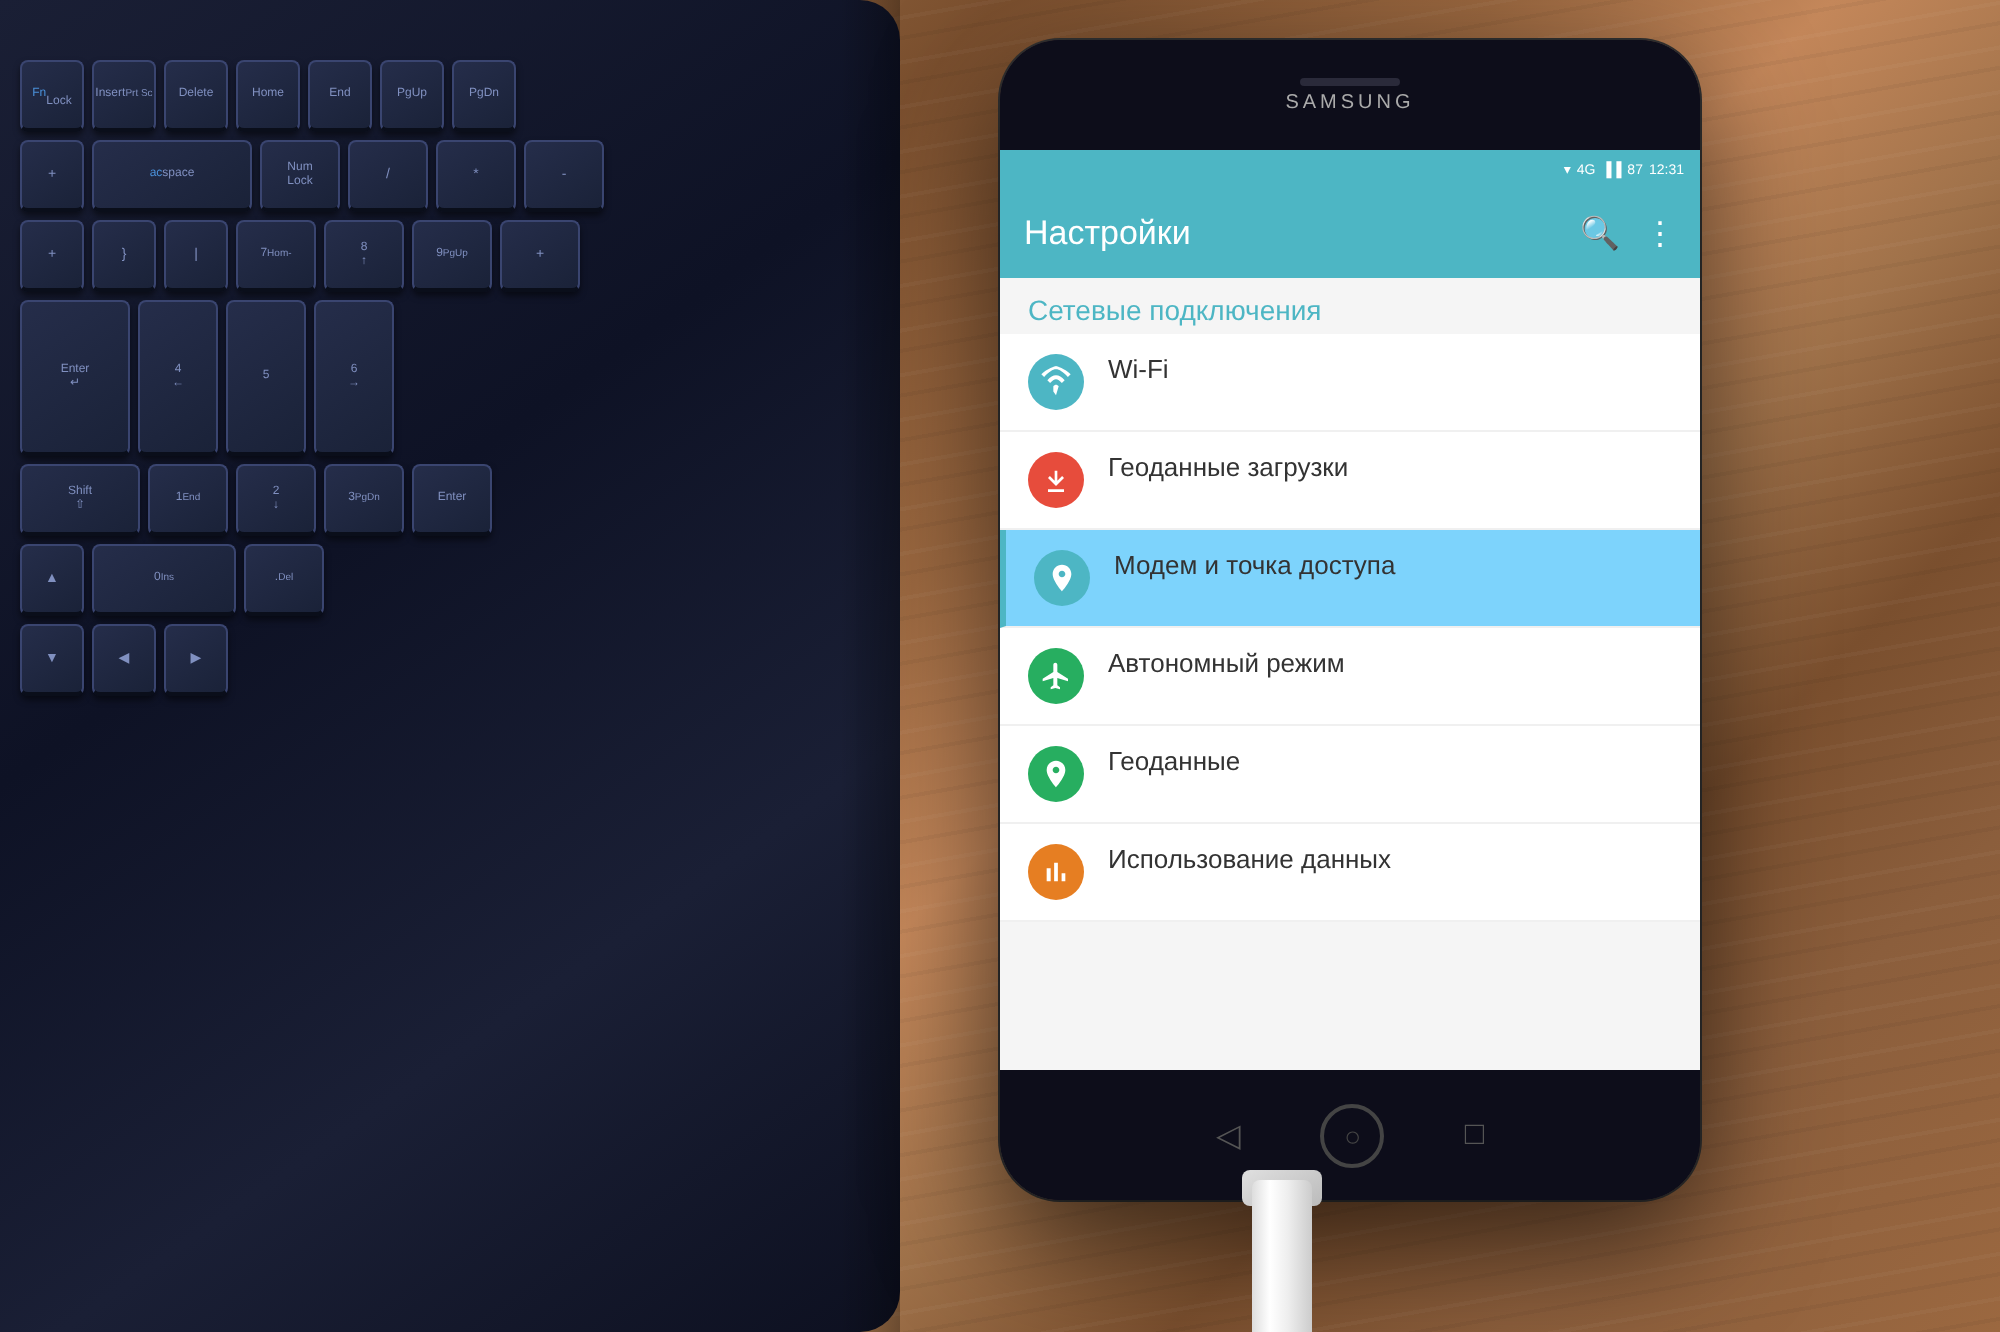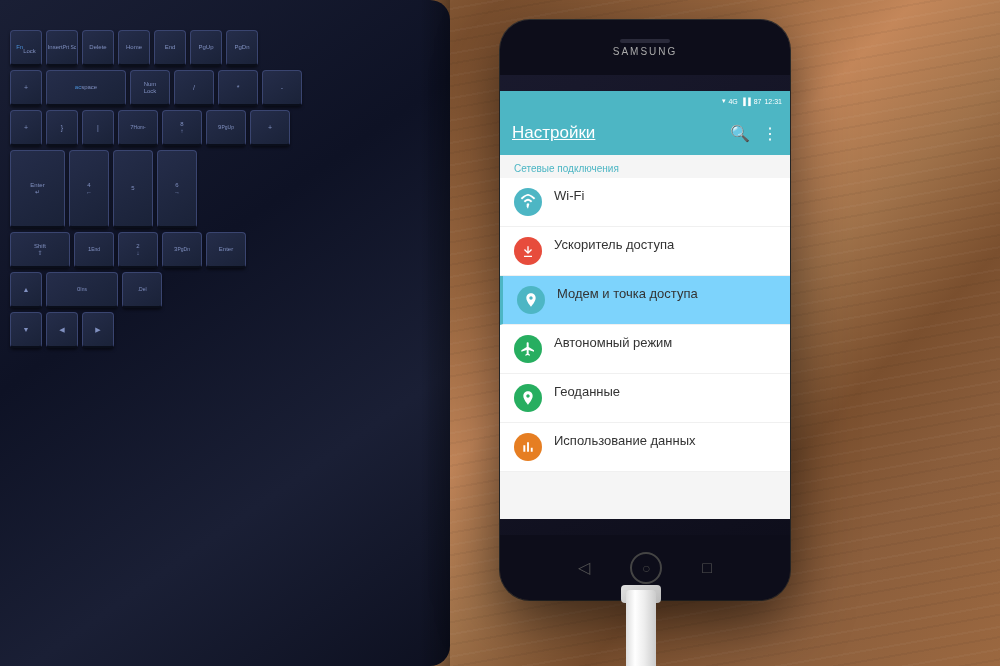--- a/index.html
+++ b/index.html
@@ -93,29 +93,28 @@
     .key.wider { min-width: 80px; }
     .key.small { min-width: 32px; }
     .key.medium { min-width: 40px; }
     .key.enter-key { min-width: 55px; min-height: 78px; align-self: stretch; }
 
     
     .phone {
       position: absolute;
       left: 500px;
       top: 20px;
-      width: 290px;
+      width: 350px;
       height: 580px;
       background: linear-gradient(145deg, #1a1a2e, #0d0d1a);
       border-radius: 30px;
       box-shadow: 0 20px 60px rgba(0,0,0,0.6), 0 0 0 1px #333;
       overflow: hidden;
       display: flex;
       flex-direction: column;
-      gap: 16px;
     }
 
     
     .phone-top-bezel {
       background: #0d0d1a;
       height: 55px;
       display: flex;
       align-items: center;
       justify-content: center;
       flex-direction: column;
@@ -172,21 +171,20 @@
       display: flex;
       align-items: center;
       padding: 0 12px;
       justify-content: space-between;
     }
 
     .app-bar-title {
       color: white;
       font-size: 17px;
       font-weight: 400;
-      text-decoration: underline;
     }
 
     .app-bar-icons {
       display: flex;
       gap: 12px;
       align-items: center;
     }
 
     .icon-btn {
       color: white;
@@ -196,21 +194,21 @@
 
     
     .settings-content {
       flex: 1;
       background: #f5f5f5;
       overflow: hidden;
     }
 
     .section-label {
       color: #4db6c4;
-      font-size: 10px;
+      font-size: 14px;
       padding: 8px 14px 4px;
       font-weight: 500;
     }
 
     .settings-item {
       display: flex;
       padding: 10px 14px;
       background: white;
       border-bottom: 1px solid #f0f0f0;
       gap: 12px;
@@ -412,21 +410,21 @@
         </div>
         <span class="settings-item-text">Wi-Fi</span>
       </div>
 
       <div class="settings-item">
         <div class="settings-item-icon icon-download">
           <svg width="16" height="16" viewBox="0 0 24 24" fill="white">
             <path d="M13 5h-2v7.59L7.41 9 6 10.41 12 16.41l6-6L16.59 9 13 12.59V5zm-7 14h12v2H6v-2z"></path>
           </svg>
         </div>
-        <span class="settings-item-text">Ускоритель доступа</span>
+        <span class="settings-item-text">Геоданные загрузки</span>
       </div>
 
 
       <div class="settings-item active">
         <div class="settings-item-icon" style="background:#4db6c4; border-radius:50%;">
           <svg width="16" height="16" viewBox="0 0 24 24" fill="white">
             <path d="M12 2C8.13 2 5 5.13 5 9c0 5.25 7 13 7 13s7-7.75 7-13c0-3.87-3.13-7-7-7zm0 9.5c-1.38 0-2.5-1.12-2.5-2.5s1.12-2.5 2.5-2.5 2.5 1.12 2.5 2.5-1.12 2.5-2.5 2.5z"></path>
           </svg>
         </div>
         <span class="settings-item-text">Модем и точка доступа</span>

